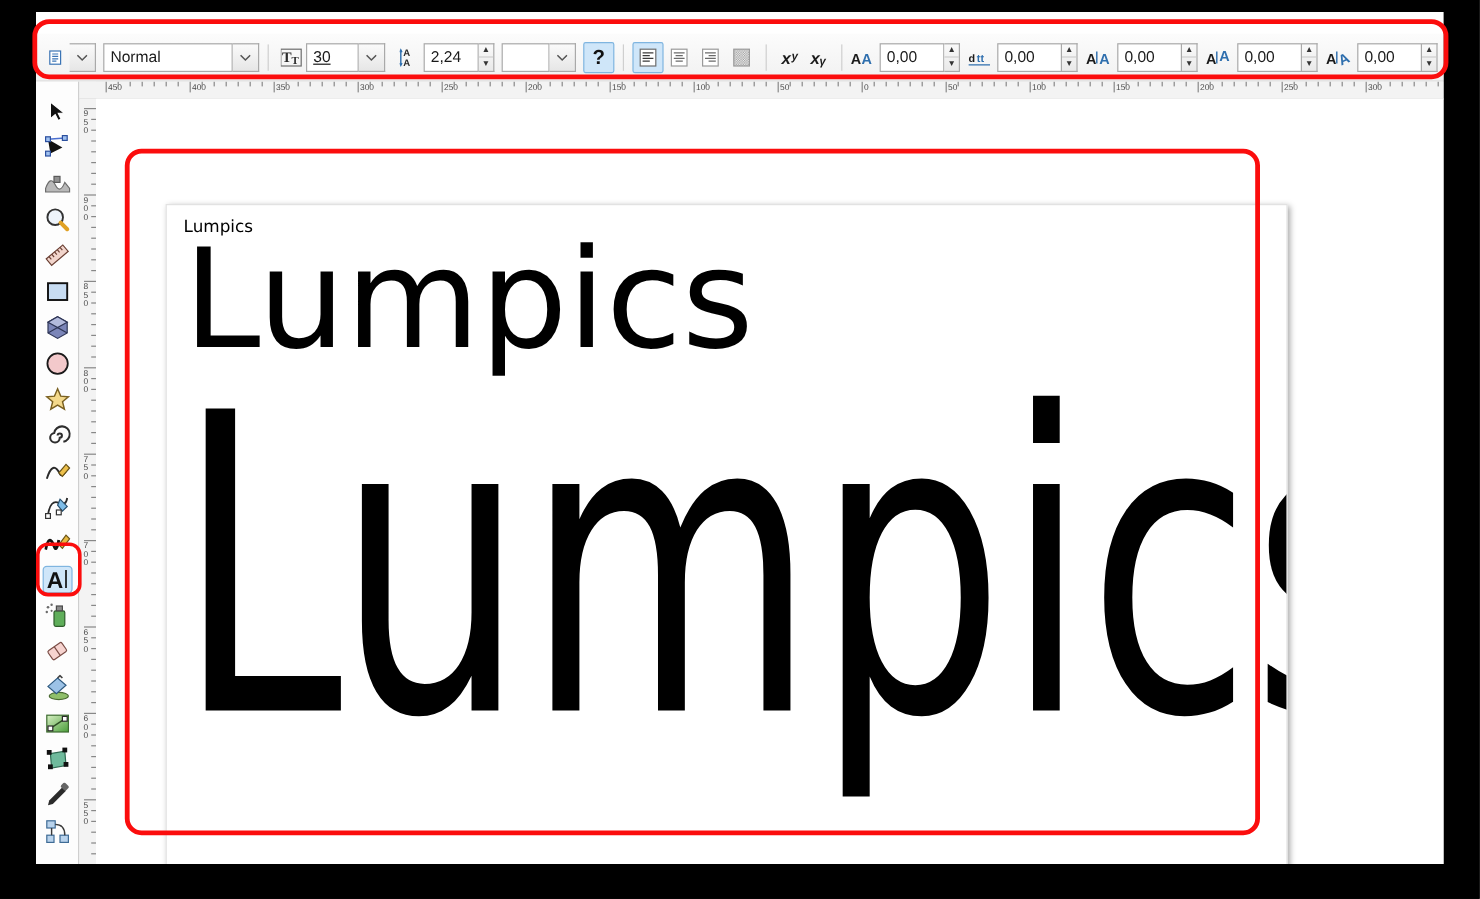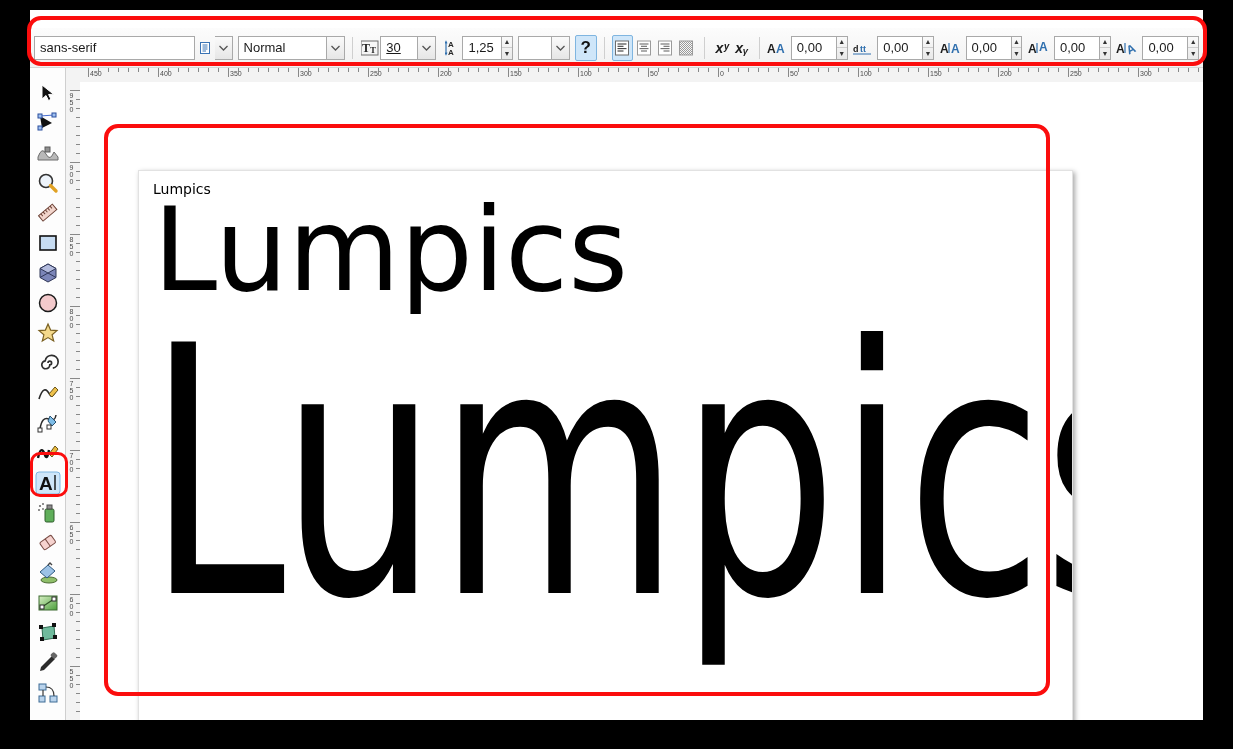--- a/index.html
+++ b/index.html
@@ -73,23 +73,20 @@
 </style>
 </head>
 <body>
 
 <div id="root">
 
   <div id="app">
 
     <div id="toolbar">
 
-      <div class="field font-name">
-        <span>sans-serif</span>
-      </div>
       <div class="icon-btn">
         <svg width="14" height="14" viewBox="0 0 14 14">
             <rect x="2.5" y="1.5" width="9" height="11" fill="#fff" stroke="#3b74b5"></rect>
             <line x1="4.5" y1="4" x2="9.5" y2="4" stroke="#3b74b5"></line>
             <line x1="4.5" y1="6" x2="9.5" y2="6" stroke="#3b74b5"></line>
             <line x1="4.5" y1="8" x2="9.5" y2="8" stroke="#3b74b5"></line>
             <line x1="4.5" y1="10" x2="8" y2="10" stroke="#3b74b5"></line>
           </svg>
       </div>
       <div class="combo-btn">
@@ -131,21 +128,21 @@
 
       <div class="icon-btn">
         <svg width="16" height="16" viewBox="0 0 16 16">
             <text x="3" y="7" font-size="8" font-weight="bold" fill="#2b2b2b" font-family="Liberation Sans, sans-serif">A</text>
             <text x="3" y="15" font-size="8" font-weight="bold" fill="#2b2b2b" font-family="Liberation Sans, sans-serif">A</text>
             <path d="M1 2 L1 14" stroke="#2f6fae" stroke-width="1.2"></path>
             <path d="M1 2 l-0 0 M0 3.5 L1 1.5 L2 3.5 M0 12.5 L1 14.5 L2 12.5" fill="none" stroke="#2f6fae" stroke-width="1.1"></path>
           </svg>
       </div>
       <div class="field lsfield">
-        <span>1,25</span>
+        <span>2,24</span>
       </div>
       <div class="spin">
         <i>▲</i>
         <i>▼</i>
       </div>
 
       <div style="width:6px"></div>
 
       <div class="field blankfield">
         <span></span>

